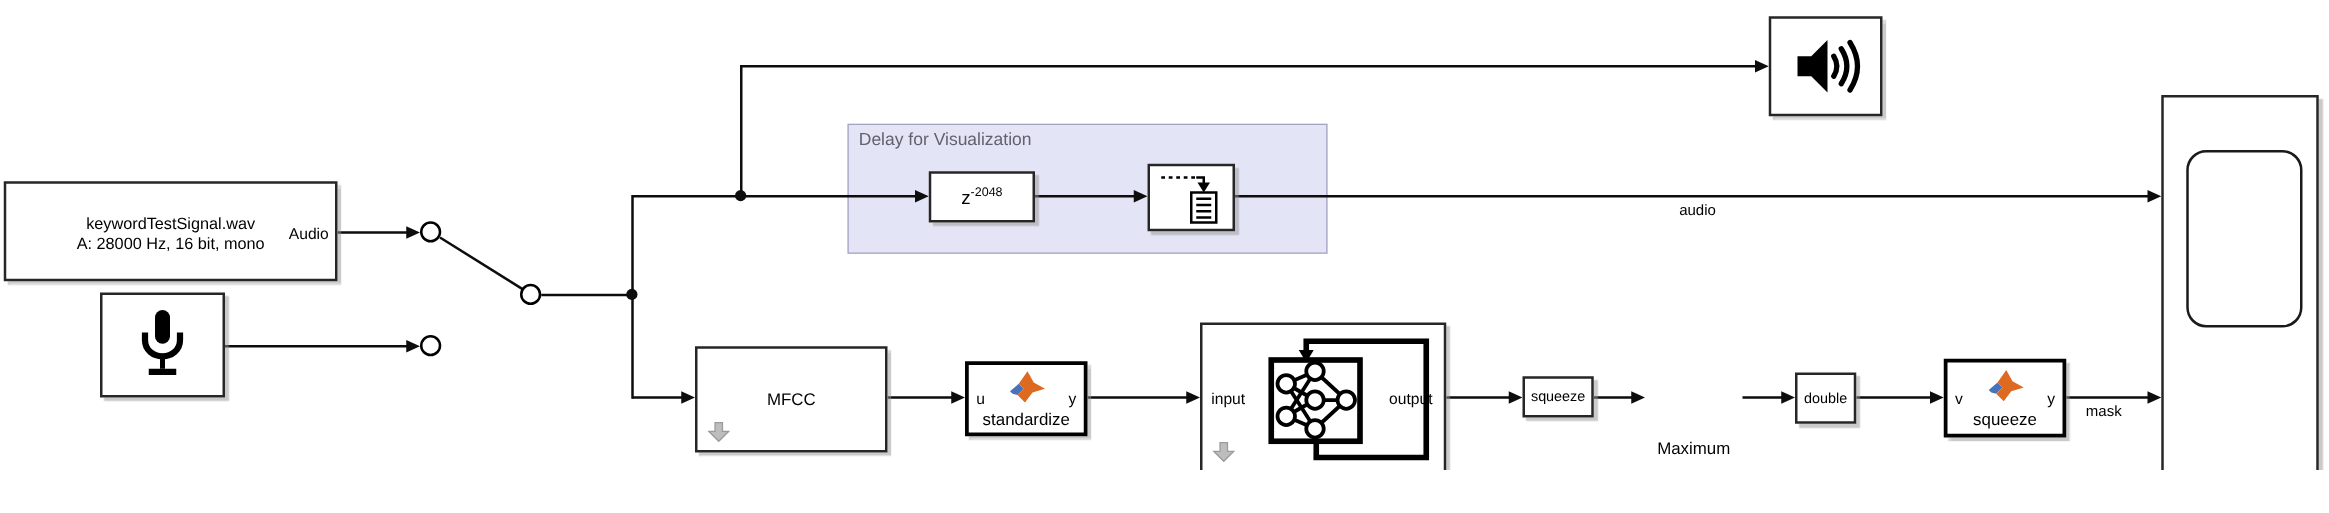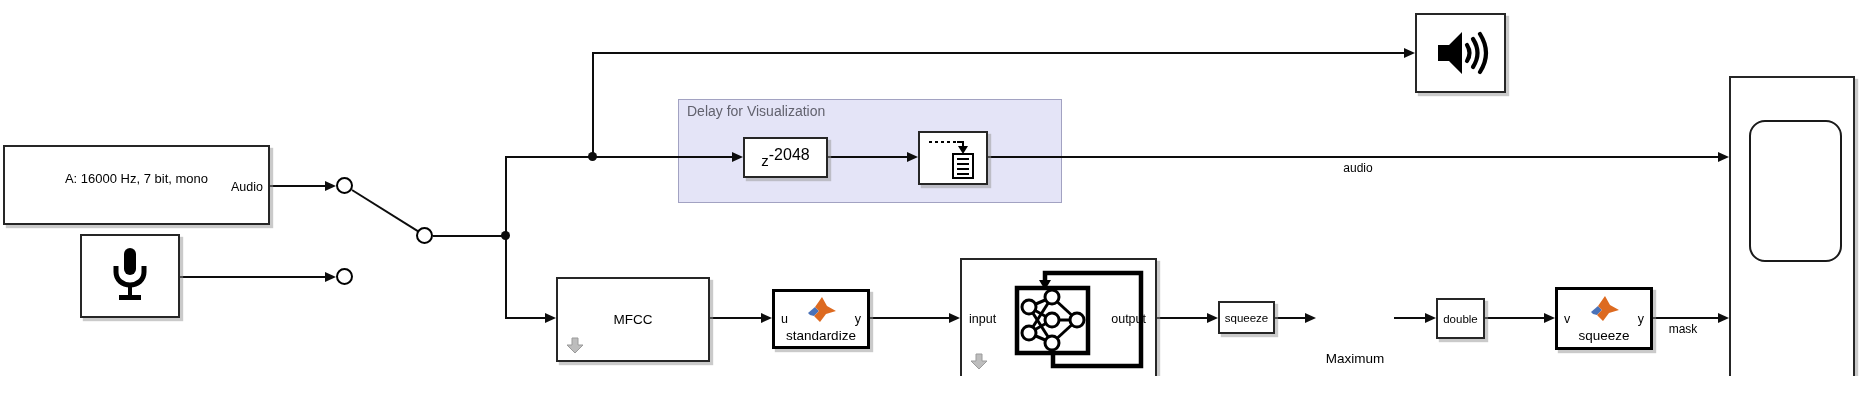--- a/index.html
+++ b/index.html
@@ -89,36 +89,37 @@
   <div class="lever" style="left:352px;top:189px;width:79px;transform:rotate(32deg);"></div>
   <div class="circ" style="left:336px;top:177px;"></div>
   <div class="circ" style="left:416px;top:227px;"></div>
   <div class="circ" style="left:336px;top:268px;"></div>
 
   <div class="siglbl" style="left:1330px;top:161px;width:56px;">audio</div>
   <div class="siglbl" style="left:1660px;top:322px;width:46px;">mask</div>
 
   <div class="block" style="left:3px;top:145px;width:267px;height:80px;">
     <div style="position:absolute;left:0;top:24px;width:100%;text-align:center;font-size:13px;line-height:16px;">
-      <div>A: 16000 Hz, 7 bit, mono</div>
+      <div>keywordTestSignal.wav</div>
+      <div>A: 28000 Hz, 16 bit, mono</div>
     </div>
     <div class="portlbl" style="right:5px;top:33px;">Audio</div>
   </div>
 
   <div class="block flexc" style="left:80px;top:234px;width:100px;height:84px;">
     <svg width="54" height="60" viewBox="0 0 54 60">
       <rect x="21" y="2" width="12" height="27" rx="6" fill="#000"></rect>
       <path d="M13 20 v6 c0 8 6.5 13 14 13 s14 -5 14 -13 v-6" fill="none" stroke="#000" stroke-width="5"></path>
       <rect x="25" y="41" width="4" height="8" fill="#000"></rect>
       <rect x="16" y="49" width="22" height="5" fill="#000"></rect>
     </svg>
   </div>
 
   <div class="block flexc" style="left:743px;top:137px;width:85px;height:41px;">
-    <span style="font-size:15px;"><span>z</span><sup style="font-size:16px;">-2048</sup></span>
+    <span style="font-size:15px;"><span>z</span><sup style="font-size:10px;">-2048</sup></span>
   </div>
 
   <div class="block flexc" style="left:918px;top:131px;width:70px;height:54px;">
     <svg width="56" height="44" viewBox="0 0 56 44">
       <path d="M4 6 H32" stroke="#000" stroke-width="2" stroke-dasharray="3 3" fill="none"></path>
       <path d="M32 6 H38 V11" stroke="#000" stroke-width="2" fill="none"></path>
       <polygon points="33,10 43,10 38,18" fill="#000"></polygon>
       <rect x="28" y="18" width="20" height="24" fill="#fff" stroke="#000" stroke-width="2"></rect>
       <line x1="32" y1="23" x2="44" y2="23" stroke="#000" stroke-width="2"></line>
       <line x1="32" y1="28" x2="44" y2="28" stroke="#000" stroke-width="2"></line>

